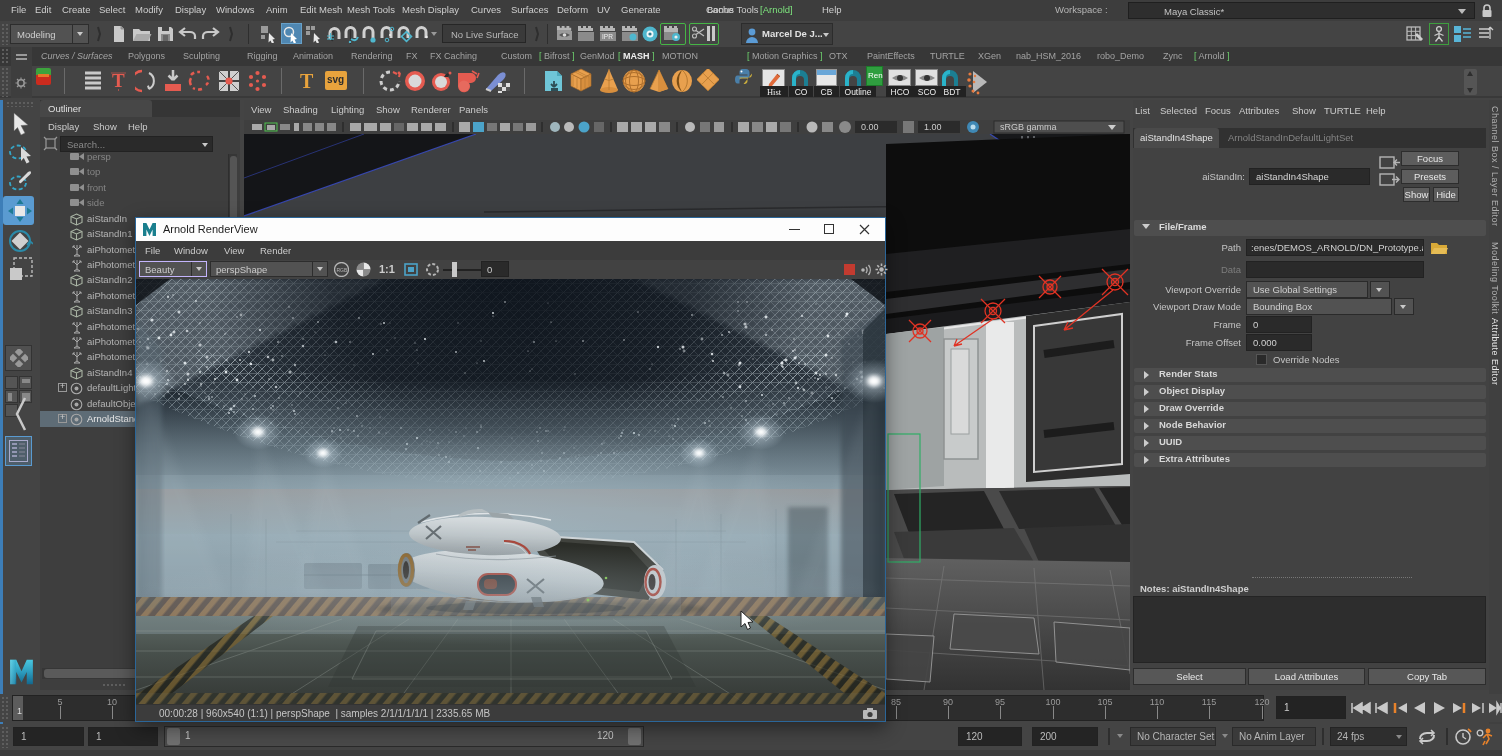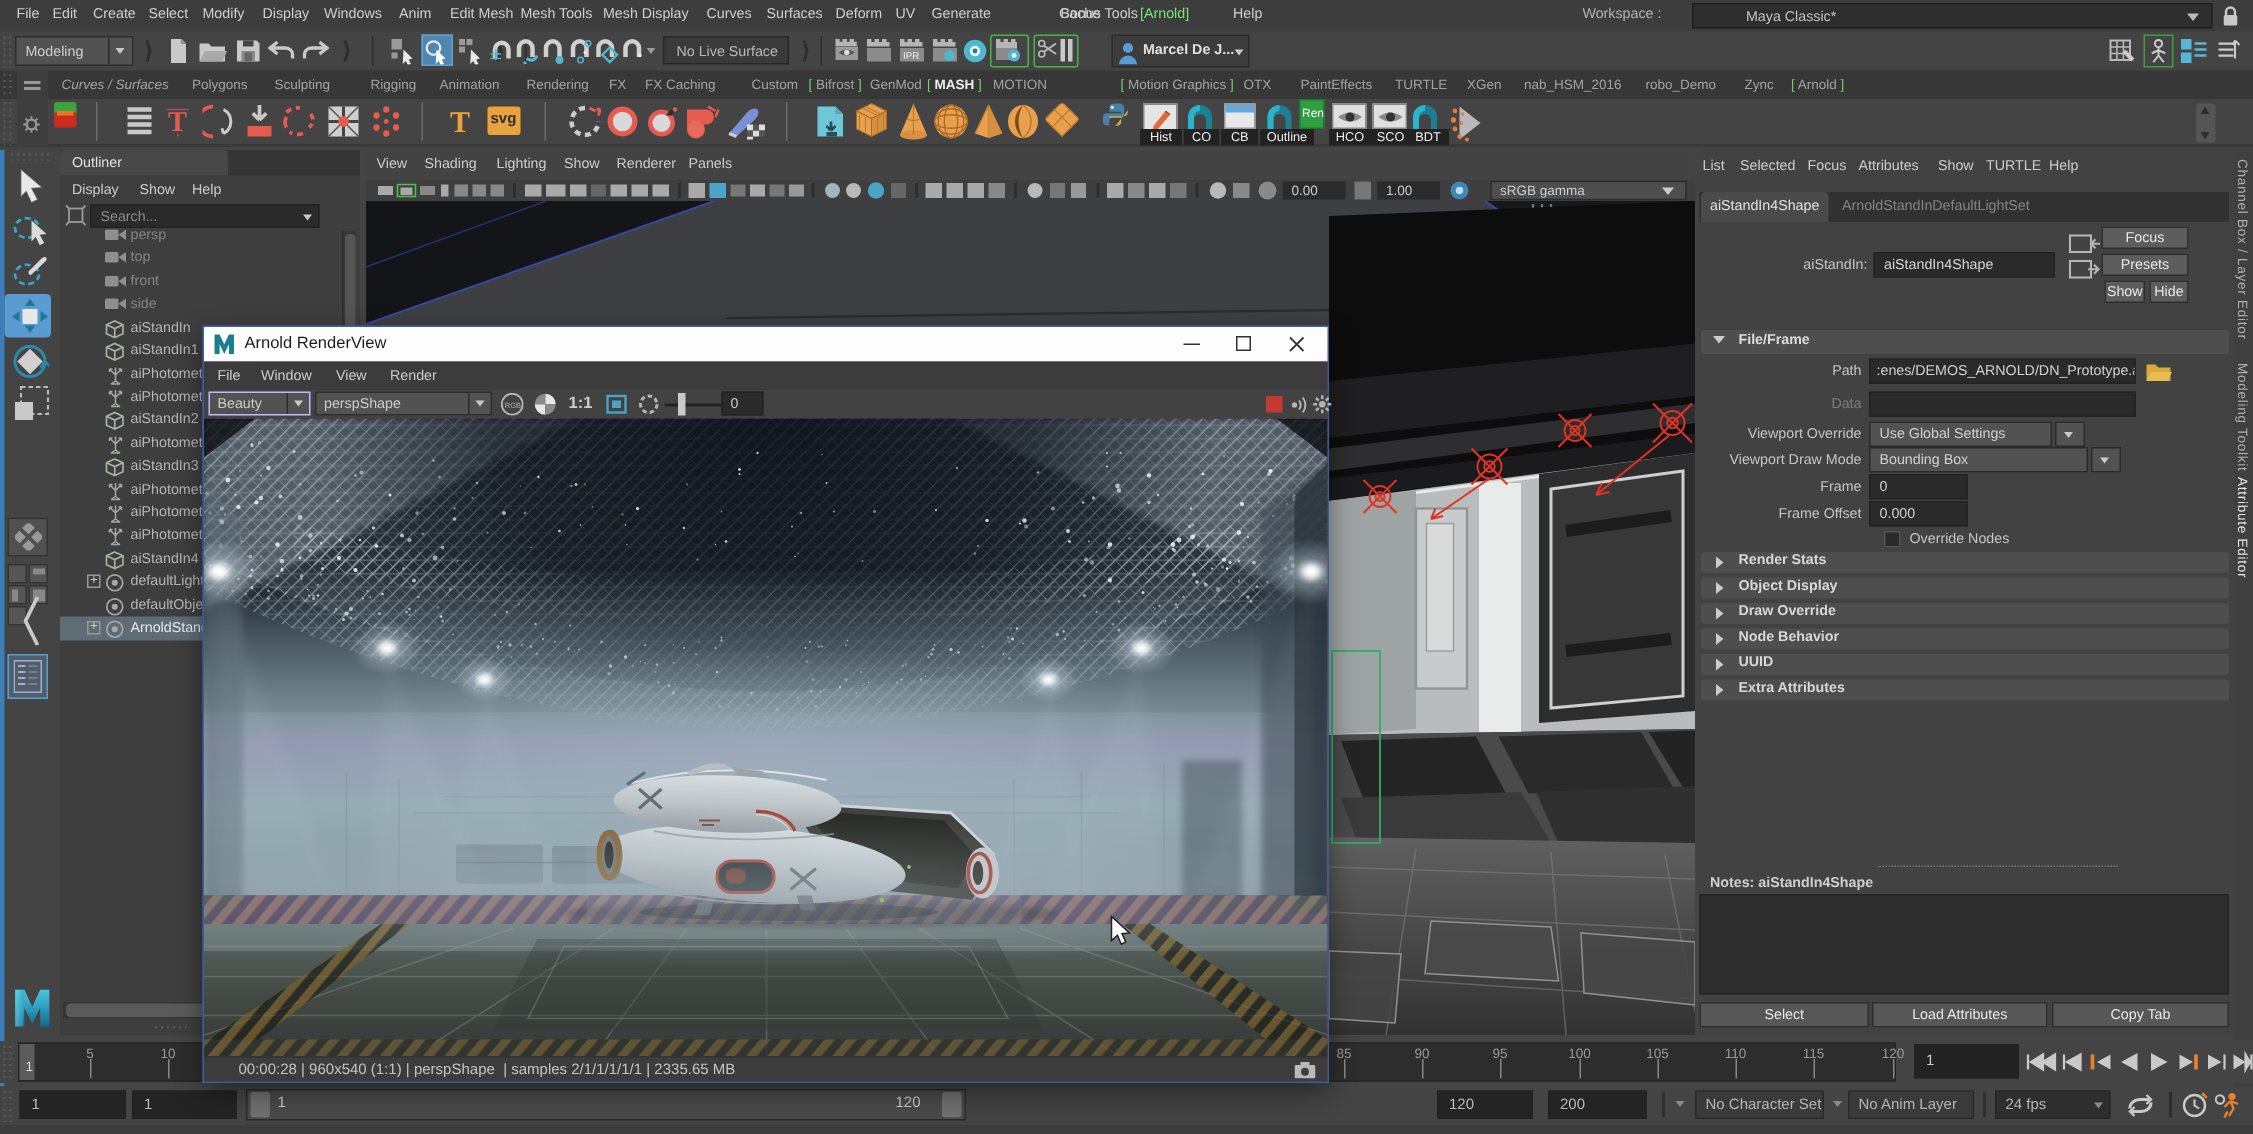--- a/index.html
+++ b/index.html
@@ -407,21 +407,21 @@
         <path d="M8.5 16 c4 0 4-2 4-3.5 v-2 h-8 v-1 h10 c2 0 2.5-2 2.5-4" fill="#d8b83d" opacity="0.9"></path>
         <circle cx="6.5" cy="3.5" r="1" fill="#fff"></circle>
       </svg>
 
   <div class="abs" style="left:762px;top:3px;width:23px;height:19px;background:#e5e5e5;border:1px solid #888;">
         <svg style="position:absolute;left:3px;top:1px;" width="17" height="16">
           <path d="M3 13 L11 3 l3 2.5 L6 15 l-3.5 1 z" fill="#e06a3a"></path>
           <path d="M11 3 l3 2.5" stroke="#a84a20" stroke-width="1"></path>
         </svg>
       </div>
-  <div class="abs" style="left:760px;top:20px;width:28px;height:11px;background:#222;text-align:center;"><span style="font-size:8.5px;color:#eee;position:relative;top:0px;">Hist</span></div>
+  <div class="abs" style="left:760px;top:20px;width:28px;height:11px;background:#222;text-align:center;"><span style="font-size:8.5px;color:#eee;position:relative;top:0px;font-family:Liberation Serif, serif;">Hist</span></div>
   <svg class="icon" style="left:790px;top:2px;" width="20" height="20">
         <path d="M2 18 V10 a8 8 0 0 1 16 0 V18 H14 V12 a4 4 0 0 0 -8 0 V18 Z" fill="#1c7f93"></path>
         <path d="M2 18 V10 a8 8 0 0 1 8-8 v4 a4 4 0 0 0 -4 4 v8 z" fill="#2ab3c9"></path>
       </svg>
   <div class="abs" style="left:789px;top:20px;width:24px;height:11px;background:#222;text-align:center;"><span style="font-size:8.5px;color:#eee;">CO</span></div>
   <div class="abs" style="left:816px;top:3px;width:21px;height:17px;background:#e8e8e8;border:1px solid #999;">
         <div class="abs" style="left:0;top:0;width:19px;height:5px;background:#6aa7d8;"></div>
       </div>
   <div class="abs" style="left:814px;top:20px;width:25px;height:11px;background:#222;text-align:center;"><span style="font-size:8.5px;color:#eee;">CB</span></div>
   <svg class="icon" style="left:843px;top:2px;" width="20" height="20">
@@ -1046,21 +1046,21 @@
       </svg>
   <svg class="abs" style="left:1476px;top:3px;" width="19" height="19">
         <circle cx="12" cy="4" r="2.4" fill="#e8822a"></circle>
         <path d="M11 7 l-4 4 M11 7 l2 5 -3 5 M11 7 l5 2 M7 18 l2-4" stroke="#e8822a" stroke-width="1.6" fill="none"></path>
         <circle cx="4" cy="6" r="2.8" fill="none" stroke="#c9c9c9" stroke-width="1.3"></circle>
       </svg>
 </div>
 
 <div class="abs" style="left:0;top:750px;width:1502px;height:6px;background:#3c3c3c;"></div>
 
-<div class="abs" style="left:135px;top:217px;width:751px;height:505px;background:#a21caf;border:1px solid #2b6699;box-shadow:0 6px 18px rgba(0,0,0,0.45);" id="renderview">
+<div class="abs" style="left:135px;top:217px;width:751px;height:505px;background:#c2410c;border:1px solid #2b6699;box-shadow:0 6px 18px rgba(0,0,0,0.45);" id="renderview">
 
   <div class="abs" style="left:0;top:0;width:749px;height:23px;background:#fdfdfd;">
     <svg style="position:absolute;left:6px;top:4px;" width="15" height="15">
           <rect x="0" y="0" width="15" height="15" fill="#fff"></rect>
           <path d="M1 14 V1 h3.4 l3.1 6.5 L10.6 1 H14 v13 h-3.4 V7.5 L7.5 14 4.4 7.5 V14 z" fill="#1a7f8e"></path>
         </svg>
     <span style="position:absolute;left:27px;top:5px;font-size:11px;color:#1c1c1c;">Arnold RenderView</span>
     <div class="abs" style="left:653px;top:11px;width:11px;height:1px;background:#333;"></div>
     <div class="abs" style="left:688px;top:6px;width:10px;height:10px;border:1px solid #333;"></div>
     <svg style="position:absolute;left:723px;top:6px;" width="11" height="11">

